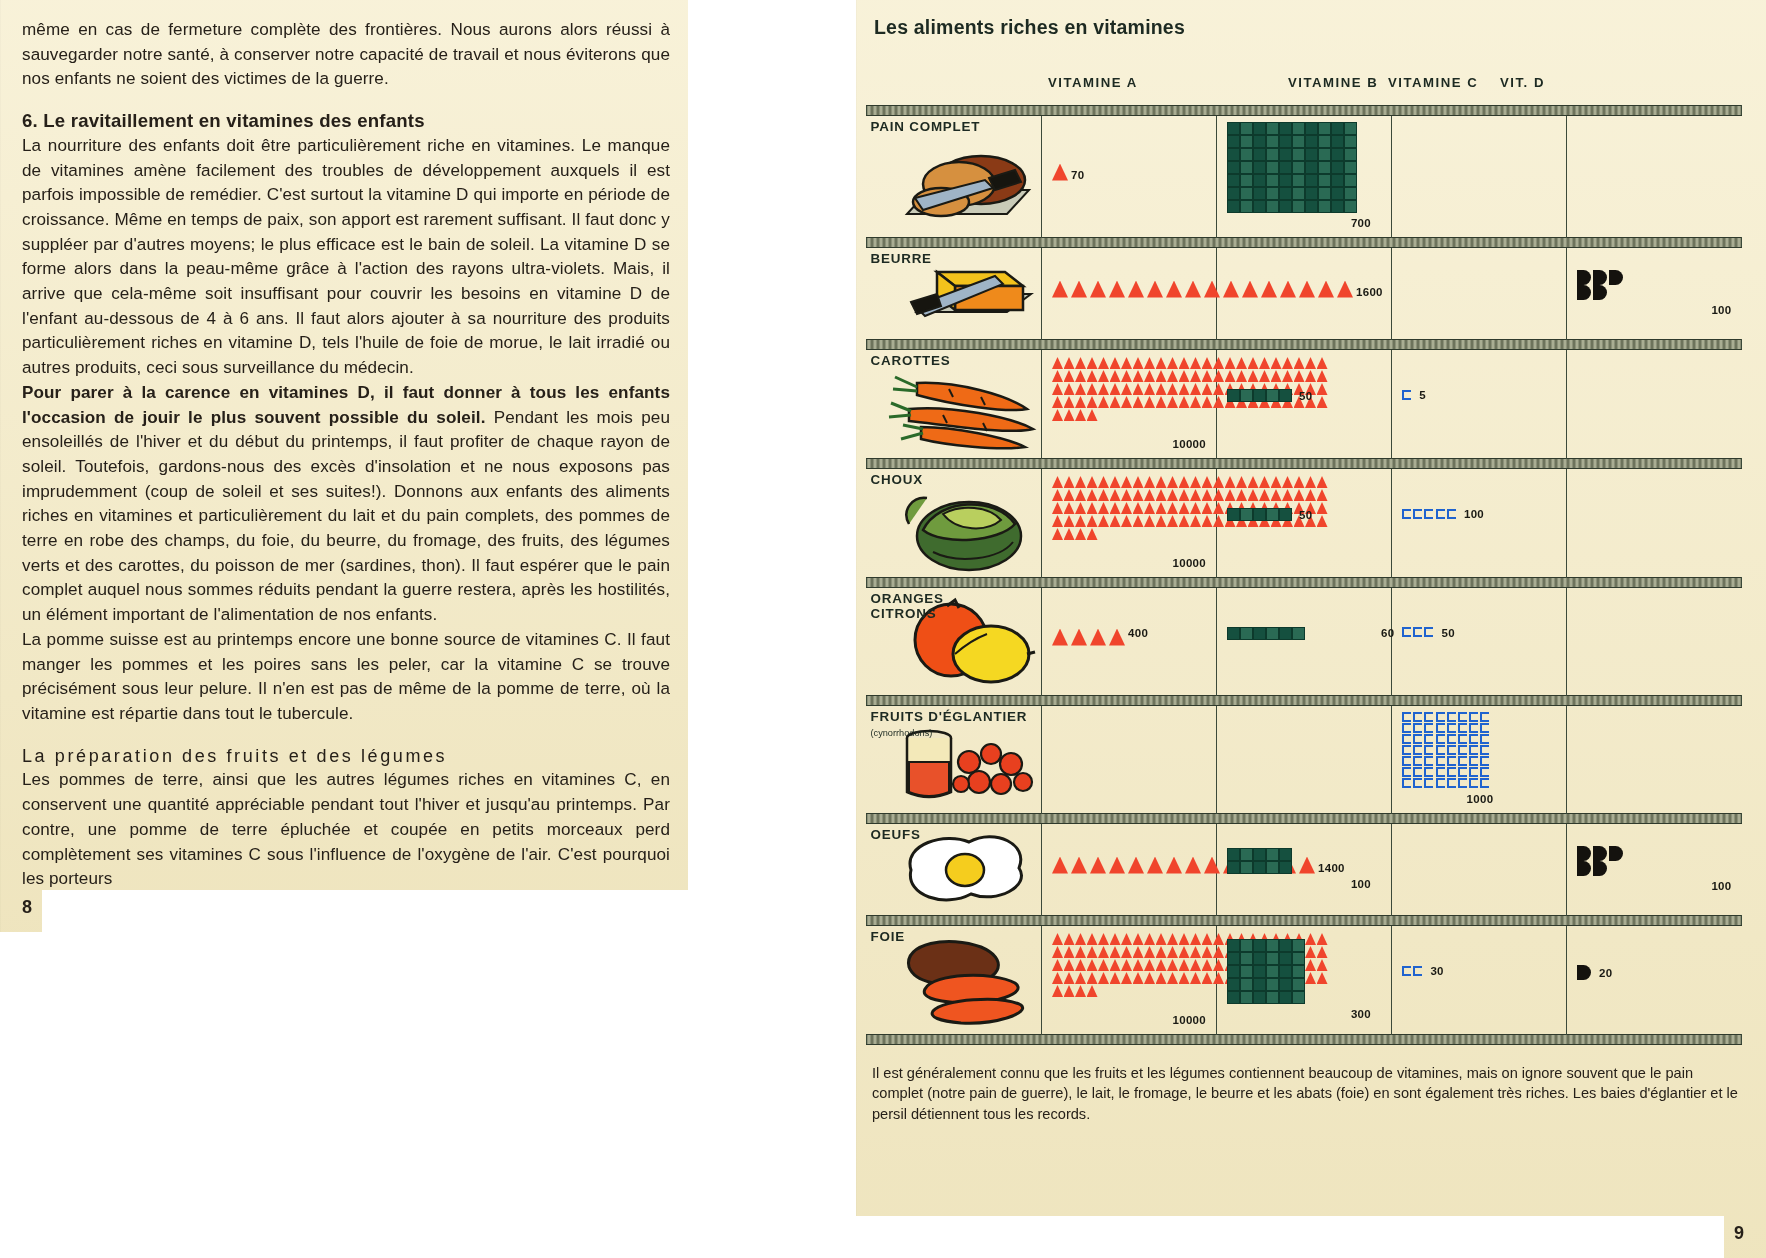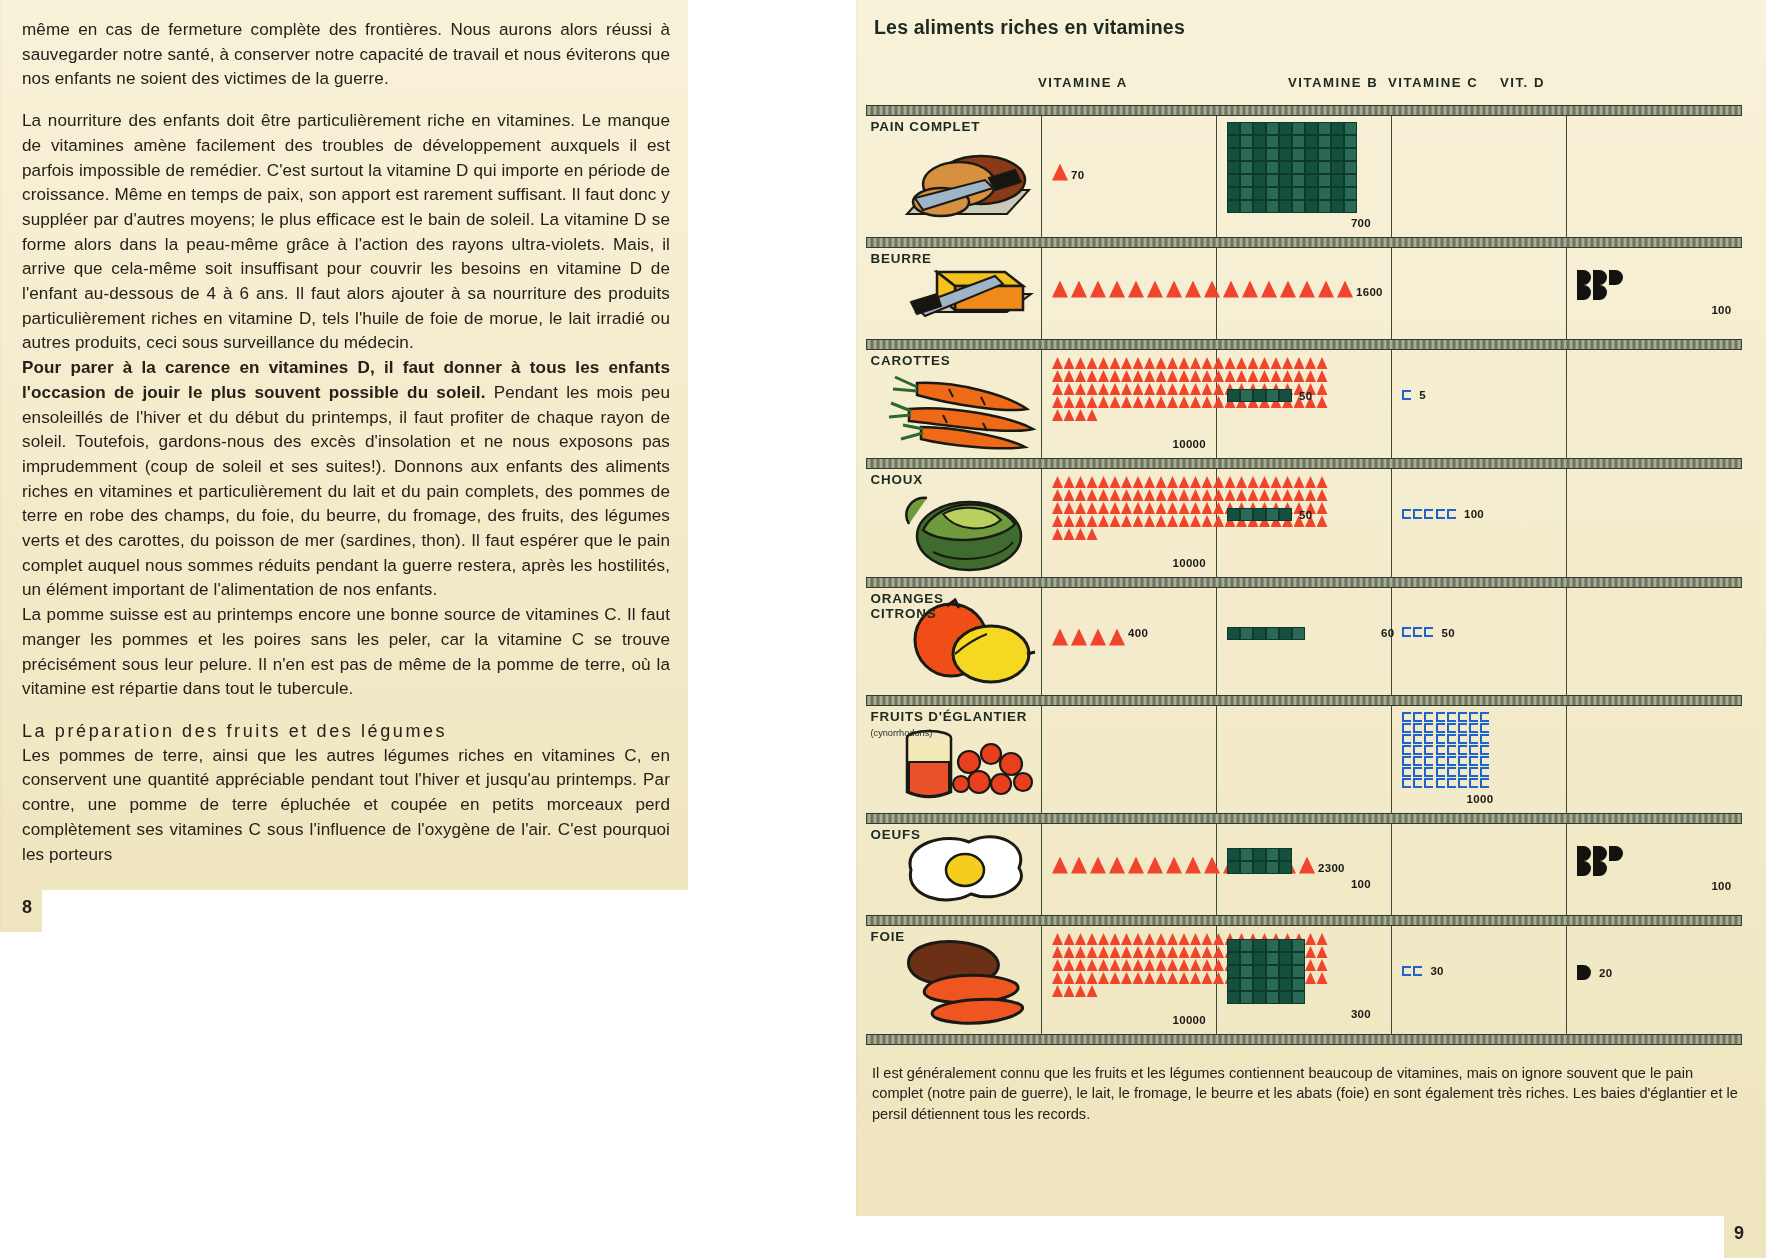--- a/index.html
+++ b/index.html
@@ -158,38 +158,39 @@
 </style>
 </head>
 <body>
 
 <div id="spread">
 
   <div class="page" id="page-left">
     <div class="col">
       <p>même en cas de fermeture complète des frontières. Nous aurons alors réussi à sauvegarder notre santé, à conserver notre capacité de travail et nous éviterons que nos enfants ne soient des victimes de la guerre.</p>
       <div class="gap"></div>
+      <p class="h2">6. Le ravitaillement en vitamines des enfants</p>
       <p>La nourriture des enfants doit être particulièrement riche en vitamines. Le manque de vitamines amène facilement des troubles de développement auxquels il est parfois impossible de remédier. C'est surtout la vitamine D qui importe en période de croissance. Même en temps de paix, son apport est rarement suffisant. Il faut donc y suppléer par d'autres moyens; le plus efficace est le bain de soleil. La vitamine D se forme alors dans la peau-même grâce à l'action des rayons ultra-violets. Mais, il arrive que cela-même soit insuffisant pour couvrir les besoins en vitamine D de l'enfant au-dessous de 4 à 6 ans. Il faut alors ajouter à sa nourriture des produits particulièrement riches en vitamine D, tels l'huile de foie de morue, le lait irradié ou autres produits, ceci sous surveillance du médecin.</p>
       <p><span class="b">Pour parer à la carence en vitamines D, il faut donner à tous les enfants l'occasion de jouir le plus souvent possible du soleil.</span><span> Pendant les mois peu ensoleillés de l'hiver et du début du printemps, il faut profiter de chaque rayon de soleil. Toutefois, gardons-nous des excès d'insolation et ne nous exposons pas imprudemment (coup de soleil et ses suites!). Donnons aux enfants des aliments riches en vitamines et particulièrement du lait et du pain complets, des pommes de terre en robe des champs, du foie, du beurre, du fromage, des fruits, des légumes verts et des carottes, du poisson de mer (sardines, thon). Il faut espérer que le pain complet auquel nous sommes réduits pendant la guerre restera, après les hostilités, un élément important de l'alimentation de nos enfants.</span></p>
       <p>La pomme suisse est au printemps encore une bonne source de vitamines C. Il faut manger les pommes et les poires sans les peler, car la vitamine C se trouve précisément sous leur pelure. Il n'en est pas de même de la pomme de terre, où la vitamine est répartie dans tout le tubercule.</p>
       <div class="gap"></div>
       <p class="h3">La préparation des fruits et des légumes</p>
       <p>Les pommes de terre, ainsi que les autres légumes riches en vitamines C, en conservent une quantité appréciable pendant tout l'hiver et jusqu'au printemps. Par contre, une pomme de terre épluchée et coupée en petits morceaux perd complètement ses vitamines C sous l'influence de l'oxygène de l'air. C'est pourquoi les porteurs</p>
     </div>
     <div class="footer-band"></div>
     <div class="folio" id="folio-left">8</div>
   </div>
 
   <div id="gutter"></div>
 
   <div class="page" id="page-right">
     <div class="chart-title">Les aliments riches en vitamines</div>
 
     <div class="vit-head">
-      <span style="left:172px;">VITAMINE A</span>
+      <span style="left:182px;">VITAMINE A</span>
       <span style="left:422px;">VITAMINE B</span>
       <span style="left:522px;">VITAMINE C</span>
       <span style="left:634px;">VIT. D</span>
     </div>
 
     <table class="vt">
       <tbody id="vt-body">
           <tr class="rule">
             <td colspan="5"></td>
           </tr>
@@ -920,21 +921,21 @@
                       <div class="tri big"></div>
                       <div class="tri big"></div>
                       <div class="tri big"></div>
                       <div class="tri big"></div>
                       <div class="tri big"></div>
                       <div class="tri big"></div>
                       <div class="tri big"></div>
                       <div class="tri big"></div>
                     </div>
                   </div>
-                  <span class="val">2300</span>
+                  <span class="val">1400</span>
                 </div>
               </div>
             </td>
             <td class="c-b">
               <div class="cell-in"><div class="gblock"><div class="grow">
                     <div class="gsq"></div>
                     <div class="gsq lite"></div>
                     <div class="gsq"></div>
                     <div class="gsq lite"></div>
                     <div class="gsq"></div>

